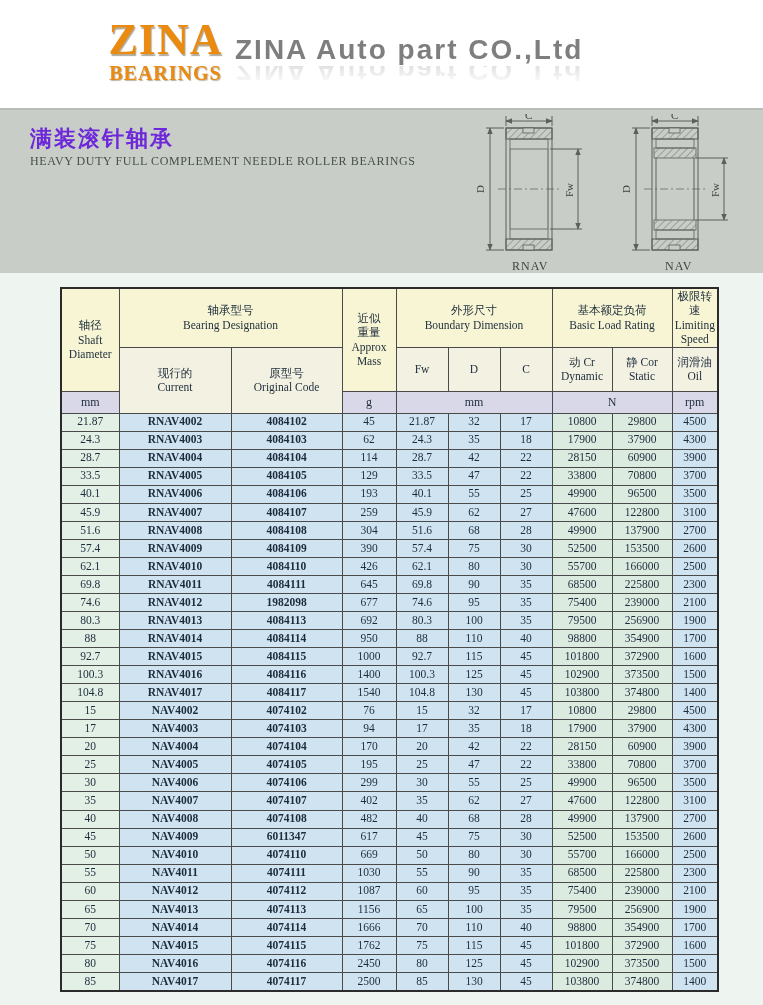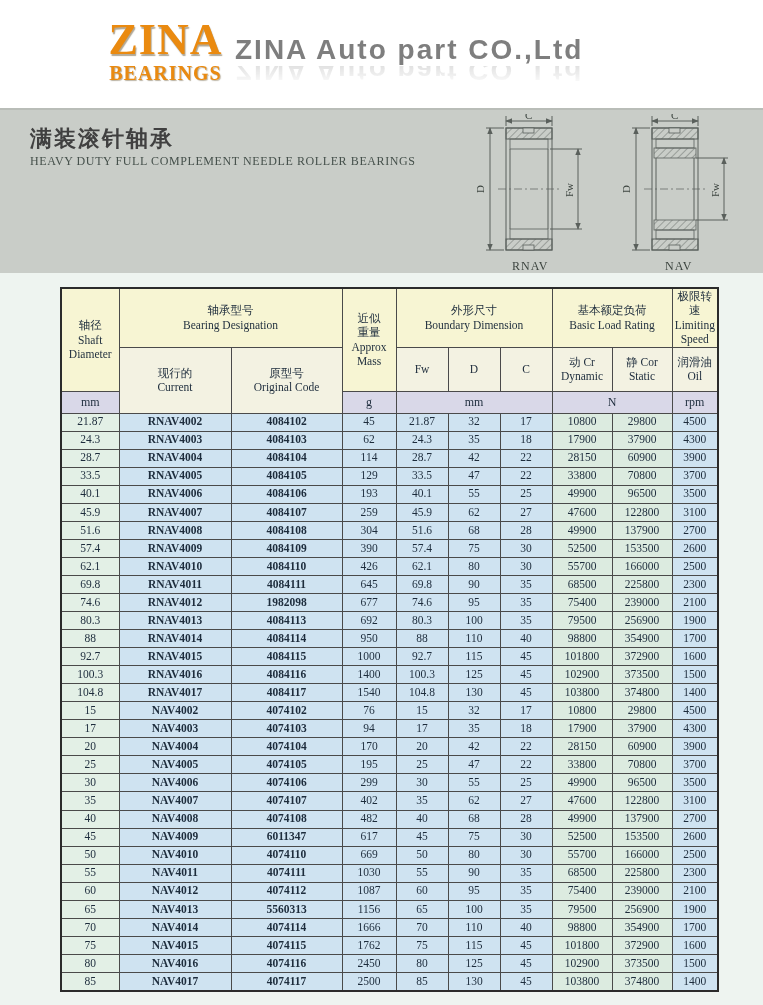--- a/index.html
+++ b/index.html
@@ -15,21 +15,21 @@
   .company-wrap{position:absolute;left:192px;top:34px;text-align:center;}
   .company{font-family:"Liberation Sans",sans-serif;font-weight:bold;font-size:28px;
            color:#7e7e7e;letter-spacing:2px;white-space:nowrap;}
   .company-reflect{transform:scaleY(-1);opacity:.28;height:20px;overflow:hidden;
            -webkit-mask-image:linear-gradient(to top,rgba(0,0,0,.8),transparent);
            mask-image:linear-gradient(to top,rgba(0,0,0,.8),transparent);}
 
   
   .gray-band{position:absolute;left:0;top:108px;width:763px;height:165px;
              background:#c9cdc8;border-top:2px solid #b9bdb8;border-bottom:3px solid #f4f8f5;}
-  .sec-title{position:absolute;left:30px;top:14px;font-size:22px;font-weight:bold;color:#404040;
+  .sec-title{position:absolute;left:30px;top:14px;font-size:22px;font-weight:bold;color:#6d28d9;
              letter-spacing:2px;}
   .sec-sub{position:absolute;left:30px;top:44px;font-size:12px;color:#45504b;letter-spacing:.6px;}
   .diagram{position:absolute;top:4px;}
   .diagram svg{display:block;}
   .diag-rnav{left:462px;}
   .diag-nav{left:608px;}
 
   
   .table-section{position:absolute;left:0;top:273px;width:763px;height:732px;background:#eef4f0;}
 
@@ -528,21 +528,21 @@
           <td class="c4">60</td>
           <td class="c5">95</td>
           <td class="c6">35</td>
           <td class="c7">75400</td>
           <td class="c8">239000</td>
           <td class="c9">2100</td>
         </tr>
         <tr>
           <td class="c0">65</td>
           <td class="c1">NAV4013</td>
-          <td class="c2">5560313</td>
+          <td class="c2">4074113</td>
           <td class="c3">1156</td>
           <td class="c4">65</td>
           <td class="c5">100</td>
           <td class="c6">35</td>
           <td class="c7">79500</td>
           <td class="c8">256900</td>
           <td class="c9">1900</td>
         </tr>
         <tr>
           <td class="c0">70</td>

